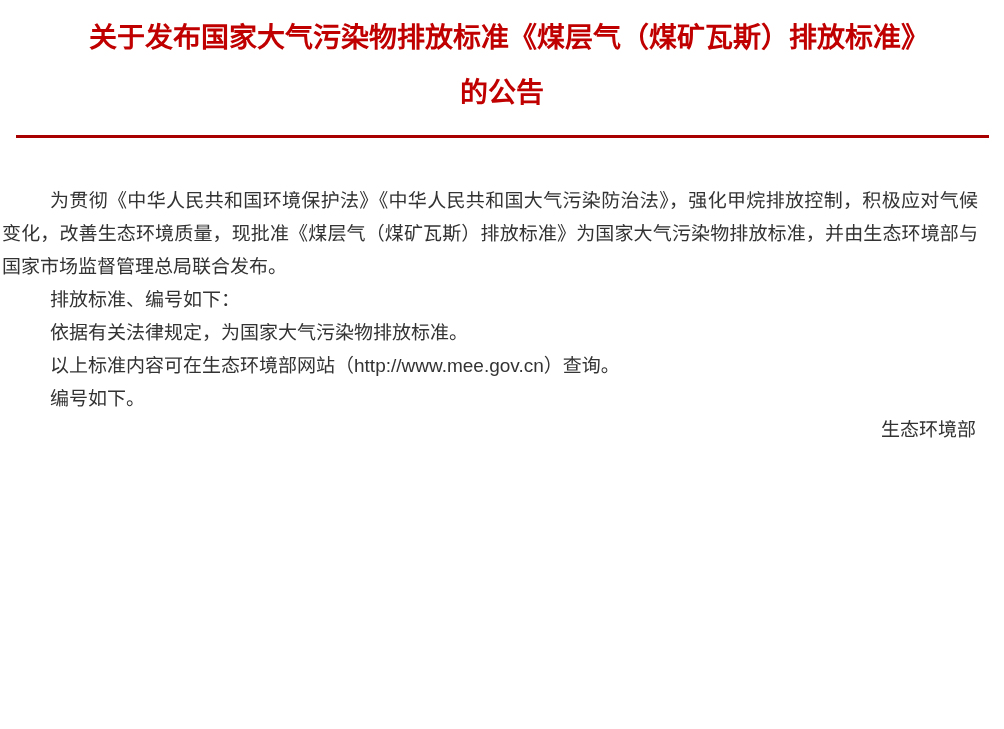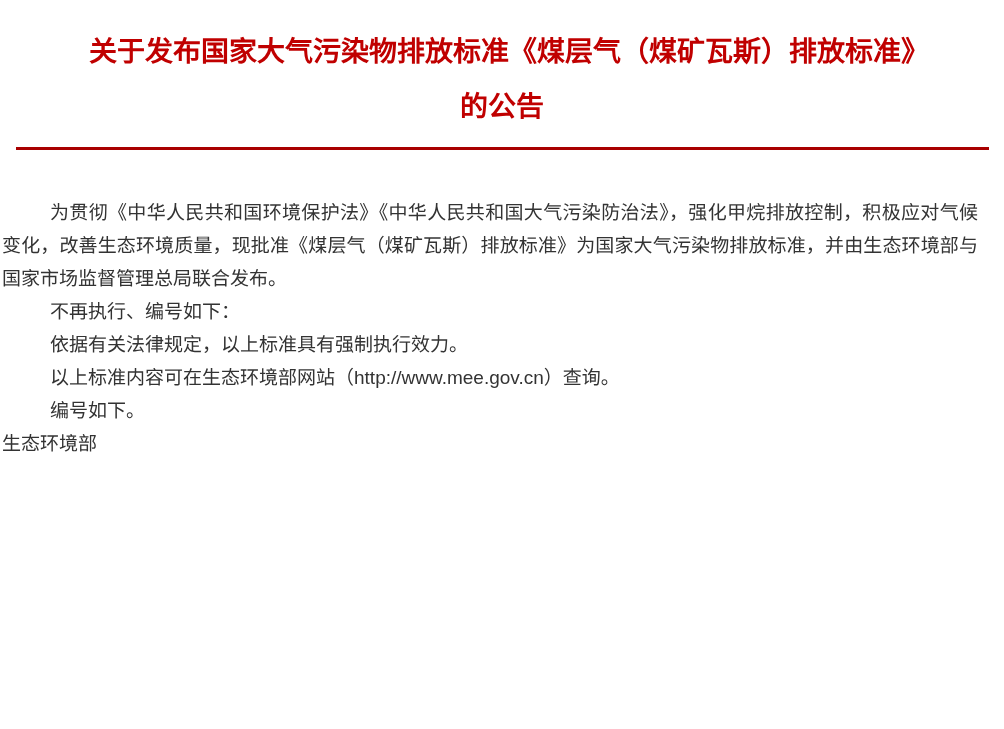--- a/index.html
+++ b/index.html
@@ -12,26 +12,27 @@
     width: 1004px;
     height: 729px;
     background: #ffffff;
     overflow: hidden;
     font-family: "Liberation Sans", sans-serif;
     color: #333333;
   }
   .title {
     width: 830px;
     margin: 0 auto;
-    padding-top: 24px;
+    padding-top: 12px;
     font-size: 28px;
     font-weight: bold;
     line-height: 55px;
     text-align: center;
     color: #C00000;
+    font-family: Liberation Mono, monospace;
   }
   .divider {
     border: none;
     height: 3px;
     background: #A80000;
     margin: 13px 15px 0 16px;
   }
   .content {
     margin: 46px 26px 0 2px;
     font-size: 19px;
@@ -41,44 +42,46 @@
   .content p {
     margin: 0;
     text-indent: 48px;
   }
   .std-link {
     color: #7030A0;
     text-decoration: none;
     cursor: pointer;
   }
   .sig-line {
+    text-align: right;
     text-indent: 0 !important;
     padding-right: 2px;
+    font-family: Liberation Mono, monospace;
   }
   .footer-line {
     text-indent: 48px;
   }
 </style>
 </head>
 <body>
 
 <div class="page">
 
   <h1 class="title">关于发布国家大气污染物排放标准《煤层气（煤矿瓦斯）排放标准》的公告</h1>
 
   <hr class="divider">
 
   <div class="content">
 
     <p>为贯彻《中华人民共和国环境保护法》《中华人民共和国大气污染防治法》，强化甲烷排放控制，积极应对气候变化，改善生态环境质量，现批准《煤层气（煤矿瓦斯）排放标准》为国家大气污染物排放标准，并由生态环境部与国家市场监督管理总局联合发布。</p>
 
-    <p>不再执行、编号如下：</p>
+    <p>排放标准、编号如下：</p>
 
 
-    <p>依据有关法律规定，以上标准具有强制执行效力。</p>
+    <p>依据有关法律规定，为国家大气污染物排放标准。</p>
 
 
     <p>以上标准内容可在生态环境部网站（http://www.mee.gov.cn）查询。</p>
 
     <p>编号如下。</p>
 
 
     <p class="sig-line">生态环境部</p>
 
 

